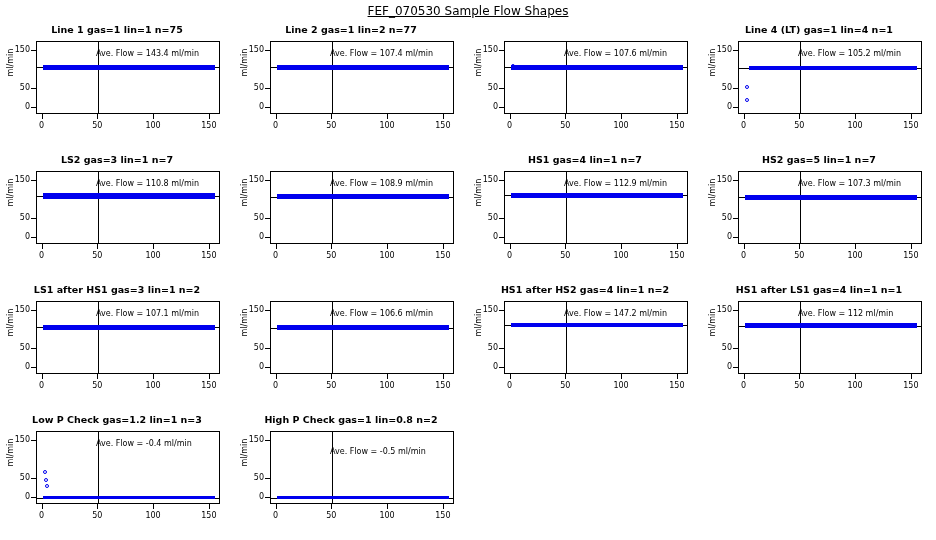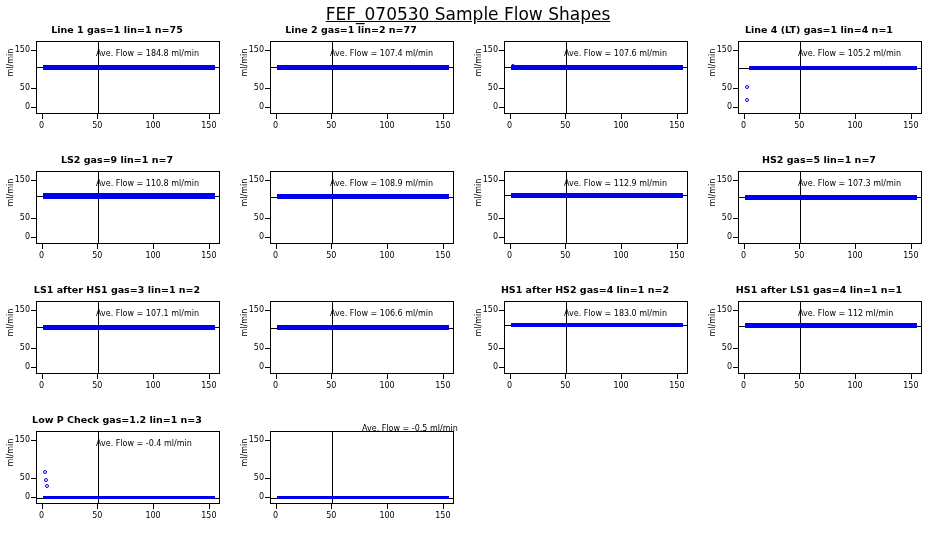--- a/index.html
+++ b/index.html
@@ -14,21 +14,21 @@
     color: #000000;
     overflow: hidden;
     position: relative;
   }
   #figure-title {
     position: absolute;
     top: 4px;
     left: 0;
     width: 936px;
     text-align: center;
-    font-size: 17px;
+    font-size: 12px;
     color: #000;
   }
   #figure-title .underlined {
     text-decoration: underline;
   }
   #panel-grid {
     position: absolute;
     top: 22px;
     left: 0;
     width: 936px;
@@ -159,21 +159,21 @@
       <div class="xtick-label" style="left: 85.3333px; top: 99px;">50</div>
       <div class="xtick-mark" style="left: 153.091px; top: 92px;"></div>
       <div class="xtick-label" style="left: 141.091px; top: 99px;">100</div>
       <div class="xtick-mark" style="left: 208.848px; top: 92px;"></div>
       <div class="xtick-label" style="left: 196.848px; top: 99px;">150</div>
       <div class="plot-area">
         <div class="vline" style="left: 61.3333px;"></div>
         <div class="hline" style="top: 25.2692px;"></div>
         <div class="trace" style="left: 5.57576px; width: 172.848px; top: 23.0231px; height: 4.49231px;"></div>
       </div>
-      <div class="ann" style="left: 96px; top: 27px;">Ave. Flow =  184.8  ml/min</div>
+      <div class="ann" style="left: 96px; top: 27px;">Ave. Flow =  143.4  ml/min</div>
     </div>
     <div class="panel" style="left: 234px; top: 0px;">
       <div class="panel-title">Line 2 gas=1 lin=2 n=77</div>
       <div class="ylabel">ml/min</div>
       <div class="ytick-label" style="top: 79.5128px;">0</div>
       <div class="ytick-mark" style="top: 84.5128px;"></div>
       <div class="ytick-label" style="top: 60.7949px;">50</div>
       <div class="ytick-mark" style="top: 65.7949px;"></div>
       <div class="ytick-label" style="top: 23.359px;">150</div>
       <div class="ytick-mark" style="top: 28.359px;"></div>
@@ -236,21 +236,21 @@
       <div class="plot-area">
         <div class="vline" style="left: 61.3333px;"></div>
         <div class="hline" style="top: 26.1303px;"></div>
         <div class="trace" style="left: 10.0364px; width: 168.388px; top: 24.2585px; height: 3.74359px;"></div>
         <div class="dot" style="left: 5.80606px; top: 42.9231px;"></div>
         <div class="dot" style="left: 5.80606px; top: 56.0256px;"></div>
       </div>
       <div class="ann" style="left: 96px; top: 27px;">Ave. Flow =  105.2  ml/min</div>
     </div>
     <div class="panel" style="left: 0px; top: 130px;">
-      <div class="panel-title">LS2 gas=9 lin=1 n=7</div>
+      <div class="panel-title">LS2 gas=3 lin=1 n=7</div>
       <div class="ylabel">ml/min</div>
       <div class="ytick-label" style="top: 79.5128px;">0</div>
       <div class="ytick-mark" style="top: 84.5128px;"></div>
       <div class="ytick-label" style="top: 60.7949px;">50</div>
       <div class="ytick-mark" style="top: 65.7949px;"></div>
       <div class="ytick-label" style="top: 23.359px;">150</div>
       <div class="ytick-mark" style="top: 28.359px;"></div>
       <div class="xtick-mark" style="left: 41.5758px; top: 92px;"></div>
       <div class="xtick-label" style="left: 29.5758px; top: 99px;">0</div>
       <div class="xtick-mark" style="left: 97.3333px; top: 92px;"></div>
@@ -283,20 +283,21 @@
       <div class="xtick-mark" style="left: 208.848px; top: 92px;"></div>
       <div class="xtick-label" style="left: 196.848px; top: 99px;">150</div>
       <div class="plot-area">
         <div class="vline" style="left: 61.3333px;"></div>
         <div class="hline" style="top: 24.7451px;"></div>
         <div class="trace" style="left: 5.57576px; width: 172.848px; top: 22.499px; height: 4.49231px;"></div>
       </div>
       <div class="ann" style="left: 96px; top: 27px;">Ave. Flow =  108.9  ml/min</div>
     </div>
     <div class="panel" style="left: 468px; top: 130px;">
+      <div class="panel-title">HS1 gas=4 lin=1 n=7</div>
       <div class="ylabel">ml/min</div>
       <div class="ytick-label" style="top: 79.5128px;">0</div>
       <div class="ytick-mark" style="top: 84.5128px;"></div>
       <div class="ytick-label" style="top: 60.7949px;">50</div>
       <div class="ytick-mark" style="top: 65.7949px;"></div>
       <div class="ytick-label" style="top: 23.359px;">150</div>
       <div class="ytick-mark" style="top: 28.359px;"></div>
       <div class="xtick-mark" style="left: 41.5758px; top: 92px;"></div>
       <div class="xtick-label" style="left: 29.5758px; top: 99px;">0</div>
       <div class="xtick-mark" style="left: 97.3333px; top: 92px;"></div>
@@ -398,21 +399,21 @@
       <div class="xtick-label" style="left: 85.3333px; top: 99px;">50</div>
       <div class="xtick-mark" style="left: 153.091px; top: 92px;"></div>
       <div class="xtick-label" style="left: 141.091px; top: 99px;">100</div>
       <div class="xtick-mark" style="left: 208.848px; top: 92px;"></div>
       <div class="xtick-label" style="left: 196.848px; top: 99px;">150</div>
       <div class="plot-area">
         <div class="vline" style="left: 61.3333px;"></div>
         <div class="hline" style="top: 23.1728px;"></div>
         <div class="trace" style="left: 5.57576px; width: 172.848px; top: 20.9267px; height: 4.49231px;"></div>
       </div>
-      <div class="ann" style="left: 96px; top: 27px;">Ave. Flow =  183.0  ml/min</div>
+      <div class="ann" style="left: 96px; top: 27px;">Ave. Flow =  147.2  ml/min</div>
     </div>
     <div class="panel" style="left: 702px; top: 260px;">
       <div class="panel-title">HS1 after LS1 gas=4 lin=1 n=1</div>
       <div class="ylabel">ml/min</div>
       <div class="ytick-label" style="top: 79.5128px;">0</div>
       <div class="ytick-mark" style="top: 84.5128px;"></div>
       <div class="ytick-label" style="top: 60.7949px;">50</div>
       <div class="ytick-mark" style="top: 65.7949px;"></div>
       <div class="ytick-label" style="top: 23.359px;">150</div>
       <div class="ytick-mark" style="top: 28.359px;"></div>
@@ -452,35 +453,36 @@
         <div class="vline" style="left: 61.3333px;"></div>
         <div class="hline" style="top: 65.5128px;"></div>
         <div class="trace" style="left: 5.57576px; width: 172.848px; top: 64.3897px; height: 2.24615px;"></div>
         <div class="dot" style="left: 5.80606px; top: 38.0564px;"></div>
         <div class="dot" style="left: 6.92121px; top: 45.5436px;"></div>
         <div class="dot" style="left: 8.03636px; top: 52.2821px;"></div>
       </div>
       <div class="ann" style="left: 96px; top: 27px;">Ave. Flow =  -0.4  ml/min</div>
     </div>
     <div class="panel" style="left: 234px; top: 390px;">
+      <div class="panel-title">High P Check gas=1 lin=0.8 n=2</div>
       <div class="ylabel">ml/min</div>
       <div class="ytick-label" style="top: 79.5128px;">0</div>
       <div class="ytick-mark" style="top: 84.5128px;"></div>
       <div class="ytick-label" style="top: 60.7949px;">50</div>
       <div class="ytick-mark" style="top: 65.7949px;"></div>
       <div class="ytick-label" style="top: 23.359px;">150</div>
       <div class="ytick-mark" style="top: 28.359px;"></div>
       <div class="xtick-mark" style="left: 41.5758px; top: 92px;"></div>
       <div class="xtick-label" style="left: 29.5758px; top: 99px;">0</div>
       <div class="xtick-mark" style="left: 97.3333px; top: 92px;"></div>
       <div class="xtick-label" style="left: 85.3333px; top: 99px;">50</div>
       <div class="xtick-mark" style="left: 153.091px; top: 92px;"></div>
       <div class="xtick-label" style="left: 141.091px; top: 99px;">100</div>
       <div class="xtick-mark" style="left: 208.848px; top: 92px;"></div>
       <div class="xtick-label" style="left: 196.848px; top: 99px;">150</div>
       <div class="plot-area">
         <div class="vline" style="left: 61.3333px;"></div>
         <div class="hline" style="top: 65.5128px;"></div>
         <div class="trace" style="left: 5.57576px; width: 172.848px; top: 64.3897px; height: 2.24615px;"></div>
       </div>
-      <div class="ann" style="left: 96px; top: 12px; margin-left: 32px;">Ave. Flow =  -0.5  ml/min</div>
+      <div class="ann" style="left: 96px; top: 35px;">Ave. Flow =  -0.5  ml/min</div>
     </div>
   </div>
 
 </body></html>

